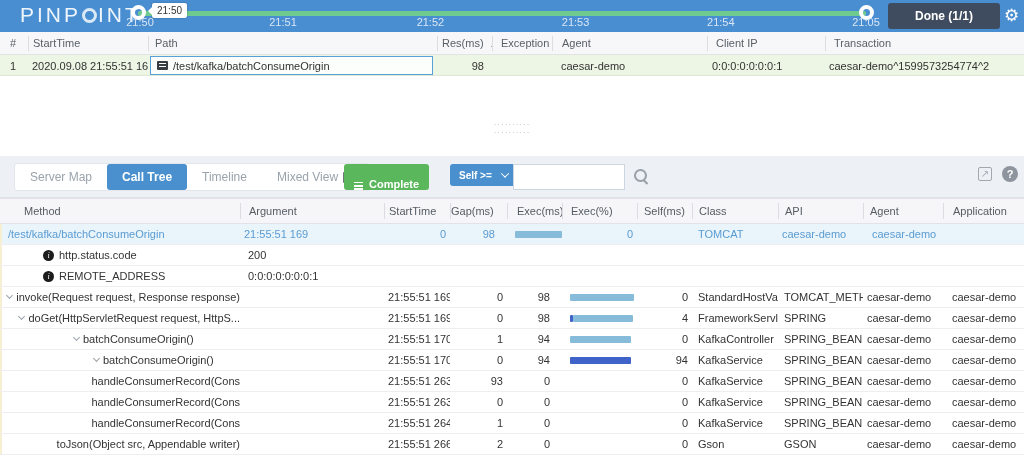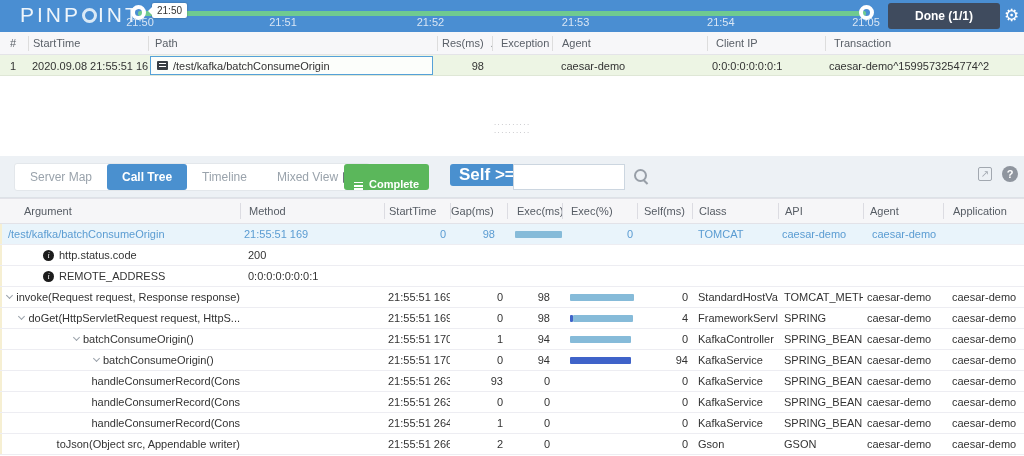--- a/index.html
+++ b/index.html
@@ -46,21 +46,21 @@
   .dark-bar span { position:absolute; top:0; line-height:24px; color:#e9edf5; font-size:11px; white-space:nowrap; }
 
   
   .toolbar { position:absolute; left:0; top:156px; width:1024px; height:42px; background:#edf1f5; border-bottom:1px solid #dde2e7; }
   .tab-group { position:absolute; left:14px; top:7px; height:28px; display:flex; background:#fff; border-radius:3px; border:1px solid #e3e7eb; overflow:hidden; }
   .tab { padding:0 15px; line-height:26px; font-size:12px; color:#9aa3ac; cursor:pointer; display:flex; align-items:center; gap:5px; white-space:nowrap; }
   .tab.active { background:var(--active-tab); color:#fff; font-weight:bold; border-radius:3px; }
   .mini-win { width:11px; height:11px; background:#6c747c; border-radius:1px; color:#fff; font-size:8px; line-height:11px; text-align:center; flex:none; }
   .complete-btn { position:absolute; left:344px; top:8px; height:26px; padding:0 10px; background:var(--complete-green); border-radius:3px; color:#fff; font-size:11px; font-weight:bold; display:flex; align-items:flex-end; gap:6px; cursor:pointer; }
   .list-ico { width:9px; height:8px; background:repeating-linear-gradient(to bottom,#fff 0 1.5px,transparent 1.5px 3.2px); }
-  .self-dd { position:absolute; left:450px; top:8px; height:22px; background:var(--active-tab); border-radius:3px 0 0 3px; color:#fff; font-size:17px; font-weight:bold; display:flex; align-items:center; padding:0 9px; gap:10px; cursor:pointer; }
+  .self-dd { position:absolute; left:450px; top:8px; height:22px; background:var(--active-tab); border-radius:3px 0 0 3px; color:#fff; font-size:10px; font-weight:bold; display:flex; align-items:center; padding:0 9px; gap:10px; cursor:pointer; }
   .chev-i { display:inline-block; width:6px; height:6px; border-right:1.5px solid currentColor; border-bottom:1.5px solid currentColor; transform:rotate(45deg) translate(-1px,-1px); }
   .search-input { position:absolute; left:513px; top:8px; width:112px; height:26px; border:1px solid #ccd6e0; background:#fff; font-size:11px; padding:0 6px; outline:none; }
   .mag { position:absolute; left:634px; top:13px; width:16px; height:16px; cursor:pointer; }
   .mag::before { content:''; position:absolute; left:0; top:0; width:9px; height:9px; border:2px solid #989fa8; border-radius:50%; }
   .mag::after { content:''; position:absolute; left:10px; top:10px; width:6px; height:2px; background:#989fa8; transform:rotate(45deg); transform-origin:0 0; }
   .export-ico { position:absolute; left:978px; top:11px; width:14px; height:14px; border:1.5px solid #a2a8b0; border-radius:2px; color:#a2a8b0; font-size:10px; line-height:12px; text-align:center; cursor:pointer; }
   .help-ico { position:absolute; left:1002px; top:10px; width:16px; height:16px; border-radius:50%; background:#8f959e; color:#fff; font-size:11px; font-weight:bold; text-align:center; line-height:16px; cursor:pointer; }
 
   
   .tree-grid { display:grid; grid-template-columns:240px 144px 66px 57px 55px 75px 55px 86px 85px 80px 81px; }
@@ -172,22 +172,22 @@
       <span>Self &gt;=</span>
       <span class="chev-i"></span>
     </div>
     <input class="search-input" value="" style="">
     <div class="mag"></div>
     <div class="export-ico">↗</div>
     <div class="help-ico">?</div>
   </div>
 
   <div class="tree-header tree-grid" id="tree-header">
+      <div class="hc">Method</div>
       <div class="hc">Argument</div>
-      <div class="hc">Method</div>
       <div class="hc">StartTime</div>
       <div class="hc">Gap(ms)</div>
       <div class="hc">Exec(ms)</div>
       <div class="hc">Exec(%)</div>
       <div class="hc">Self(ms)</div>
       <div class="hc">Class</div>
       <div class="hc">API</div>
       <div class="hc">Agent</div>
       <div class="hc">Application</div>
     </div>

